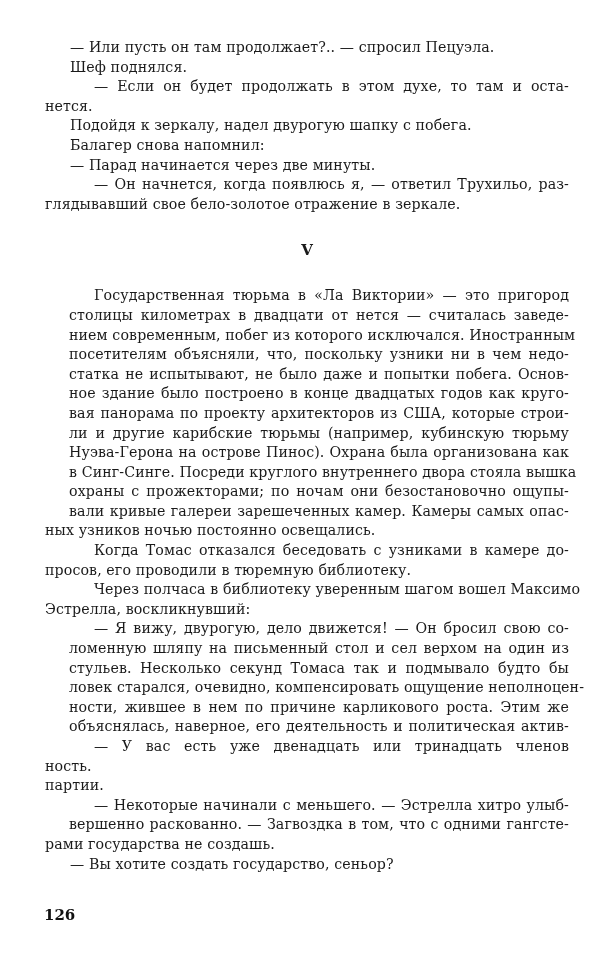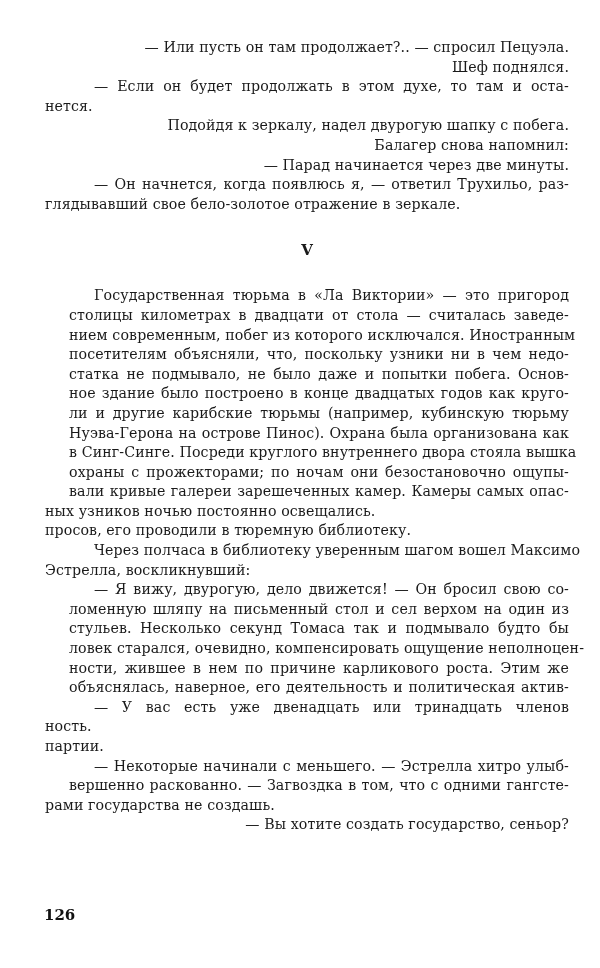--- a/index.html
+++ b/index.html
@@ -5,21 +5,21 @@
   html, body { margin: 0; padding: 0; background: #ffffff; }
   body { width: 600px; height: 968px; position: relative; overflow: hidden; }
   .page {
     position: absolute; left: 45px; top: 38px; width: 524px;
     font-family: "DejaVu Serif", "Liberation Serif", serif;
     font-size: 14.2px; line-height: 19.6px; color: #1a1a1a;
     letter-spacing: 0.1px;
   }
   .line { white-space: nowrap; display: block; height: 19.6px; }
   .just { text-align: justify; text-align-last: justify; margin-left: 24px; }
-  .ind { padding-left: 25px; text-align: right; }
+  .ind { padding-left: 25px; }
   .heading {
     text-align: center; font-weight: bold; font-size: 15px;
     margin-top: 27px; margin-bottom: 25px; height: 20px;
   }
   .pagenum {
     position: absolute; left: 44px; top: 906px;
     font-family: "DejaVu Serif", serif; font-weight: bold; font-size: 15px; color: #111;
   }
 </style>
 </head>
@@ -33,31 +33,33 @@
       <span class="line">нется.</span>
       <span class="line ind">Подойдя к зеркалу, надел двурогую шапку с побега.</span>
       <span class="line ind">Балагер снова напомнил:</span>
       <span class="line ind">— Парад начинается через две минуты.</span>
       <span class="line ind just">— Он начнется, когда появлюсь я, — ответил Трухильо, раз-</span>
       <span class="line">глядывавший свое бело-золотое отражение в зеркале.</span>
     </div>
   <div class="heading">V</div>
   <div id="after">
       <span class="line ind just">Государственная тюрьма в «Ла Виктории» — это пригород</span>
-      <span class="line just">столицы километрах в двадцати от стола — считалась заведе-</span>
+      <span class="line just">столицы километрах в двадцати от нется — считалась заведе-</span>
       <span class="line just">нием современным, побег из которого исключался. Иностранным</span>
       <span class="line just">посетителям объясняли, что, поскольку узники ни в чем недо-</span>
-      <span class="line just">статка не подмывало, не было даже и попытки побега. Основ-</span>
+      <span class="line just">статка не испытывают, не было даже и попытки побега. Основ-</span>
       <span class="line just">ное здание было построено в конце двадцатых годов как круго-</span>
+      <span class="line just">вая панорама по проекту архитекторов из США, которые строи-</span>
       <span class="line just">ли и другие карибские тюрьмы (например, кубинскую тюрьму</span>
       <span class="line just">Нуэва-Герона на острове Пинос). Охрана была организована как</span>
       <span class="line just">в Синг-Синге. Посреди круглого внутреннего двора стояла вышка</span>
       <span class="line just">охраны с прожекторами; по ночам они безостановочно ощупы-</span>
       <span class="line just">вали кривые галереи зарешеченных камер. Камеры самых опас-</span>
       <span class="line">ных узников ночью постоянно освещались.</span>
+      <span class="line ind just">Когда Томас отказался беседовать с узниками в камере до-</span>
       <span class="line">просов, его проводили в тюремную библиотеку.</span>
       <span class="line ind just">Через полчаса в библиотеку уверенным шагом вошел Максимо</span>
       <span class="line">Эстрелла, воскликнувший:</span>
       <span class="line ind just">— Я вижу, двурогую, дело движется! — Он бросил свою со-</span>
       <span class="line just">ломенную шляпу на письменный стол и сел верхом на один из</span>
       <span class="line just">стульев. Несколько секунд Томаса так и подмывало будто бы</span>
       <span class="line just">ловек старался, очевидно, компенсировать ощущение неполноцен-</span>
       <span class="line just">ности, жившее в нем по причине карликового роста. Этим же</span>
       <span class="line just">объяснялась, наверное, его деятельность и политическая актив-</span>
       <span class="line ind just">— У вас есть уже двенадцать или тринадцать членов</span>

